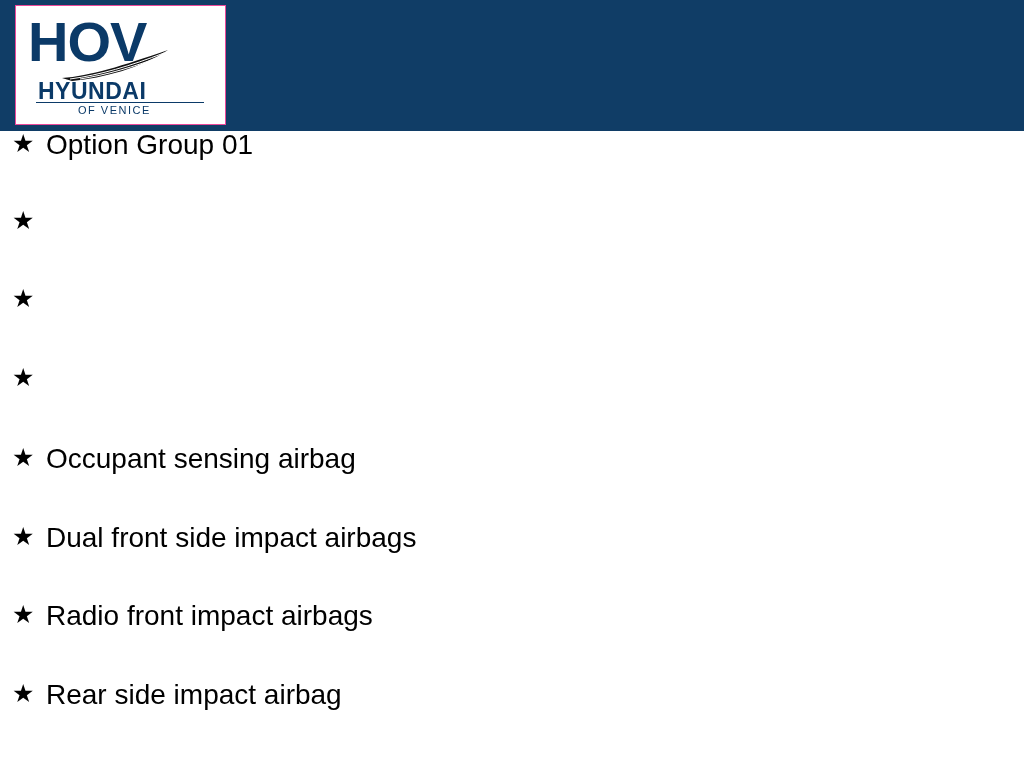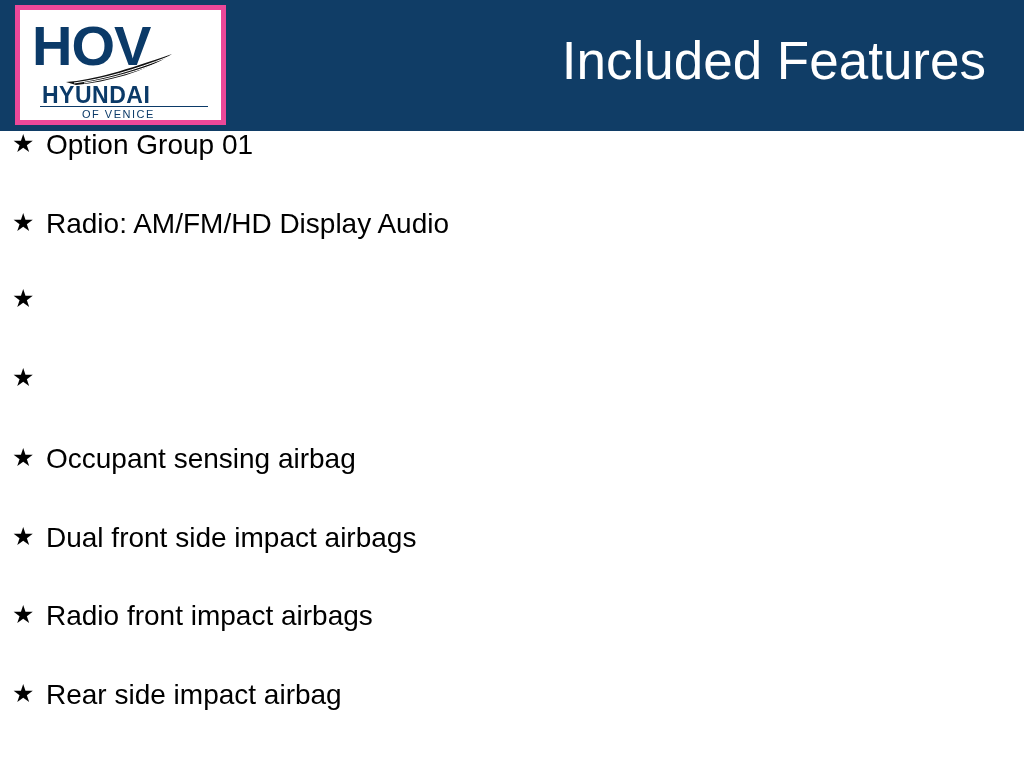--- a/index.html
+++ b/index.html
@@ -39,21 +39,21 @@
     line-height: 1;
     white-space: nowrap;
   }
   .logo-box {
     position: absolute;
     left: 15px;
     top: 5px;
     width: 211px;
     height: 120px;
     background: #ffffff;
-    border: 5px solid #ec4899;
+    border: 1px solid #ec4899;
     box-sizing: border-box;
     overflow: hidden;
   }
   .logo-inner {
     position: absolute;
     left: 0;
     top: 0;
     width: 209px;
     height: 118px;
   }
@@ -149,31 +149,29 @@
             <path d="M2 30 C30 28 62 18 108 2 C80 20 44 30 12 33 Z" fill="#111111"></path>
             <path d="M10 31 C40 27 70 18 104 5" stroke="#ffffff" stroke-width="1" fill="none"></path>
             <path d="M20 31 C46 27 74 19 102 8" stroke="#ffffff" stroke-width="1" fill="none"></path>
           </svg>
         </div>
         <div class="logo-underline"></div>
         <div class="logo-hyundai">HYUNDAI</div>
         <div class="logo-venice">OF VENICE</div>
       </div>
     </div>
-    <div class="slide-title">Included Features</div>
   </div>
 
   <ul class="features">
     <li class="feature-row">
       <span class="bullet">★</span>
       <span class="feature-text">Option Group 01</span>
     </li>
     <li class="feature-row">
       <span class="bullet">★</span>
-      <span class="feature-text">Radio: AM/FM/HD Display Audio</span>
     </li>
     <li class="feature-row">
       <span class="bullet">★</span>
     </li>
     <li class="feature-row">
       <span class="bullet">★</span>
     </li>
     <li class="feature-row">
       <span class="bullet">★</span>
       <span class="feature-text">Occupant sensing airbag</span>

